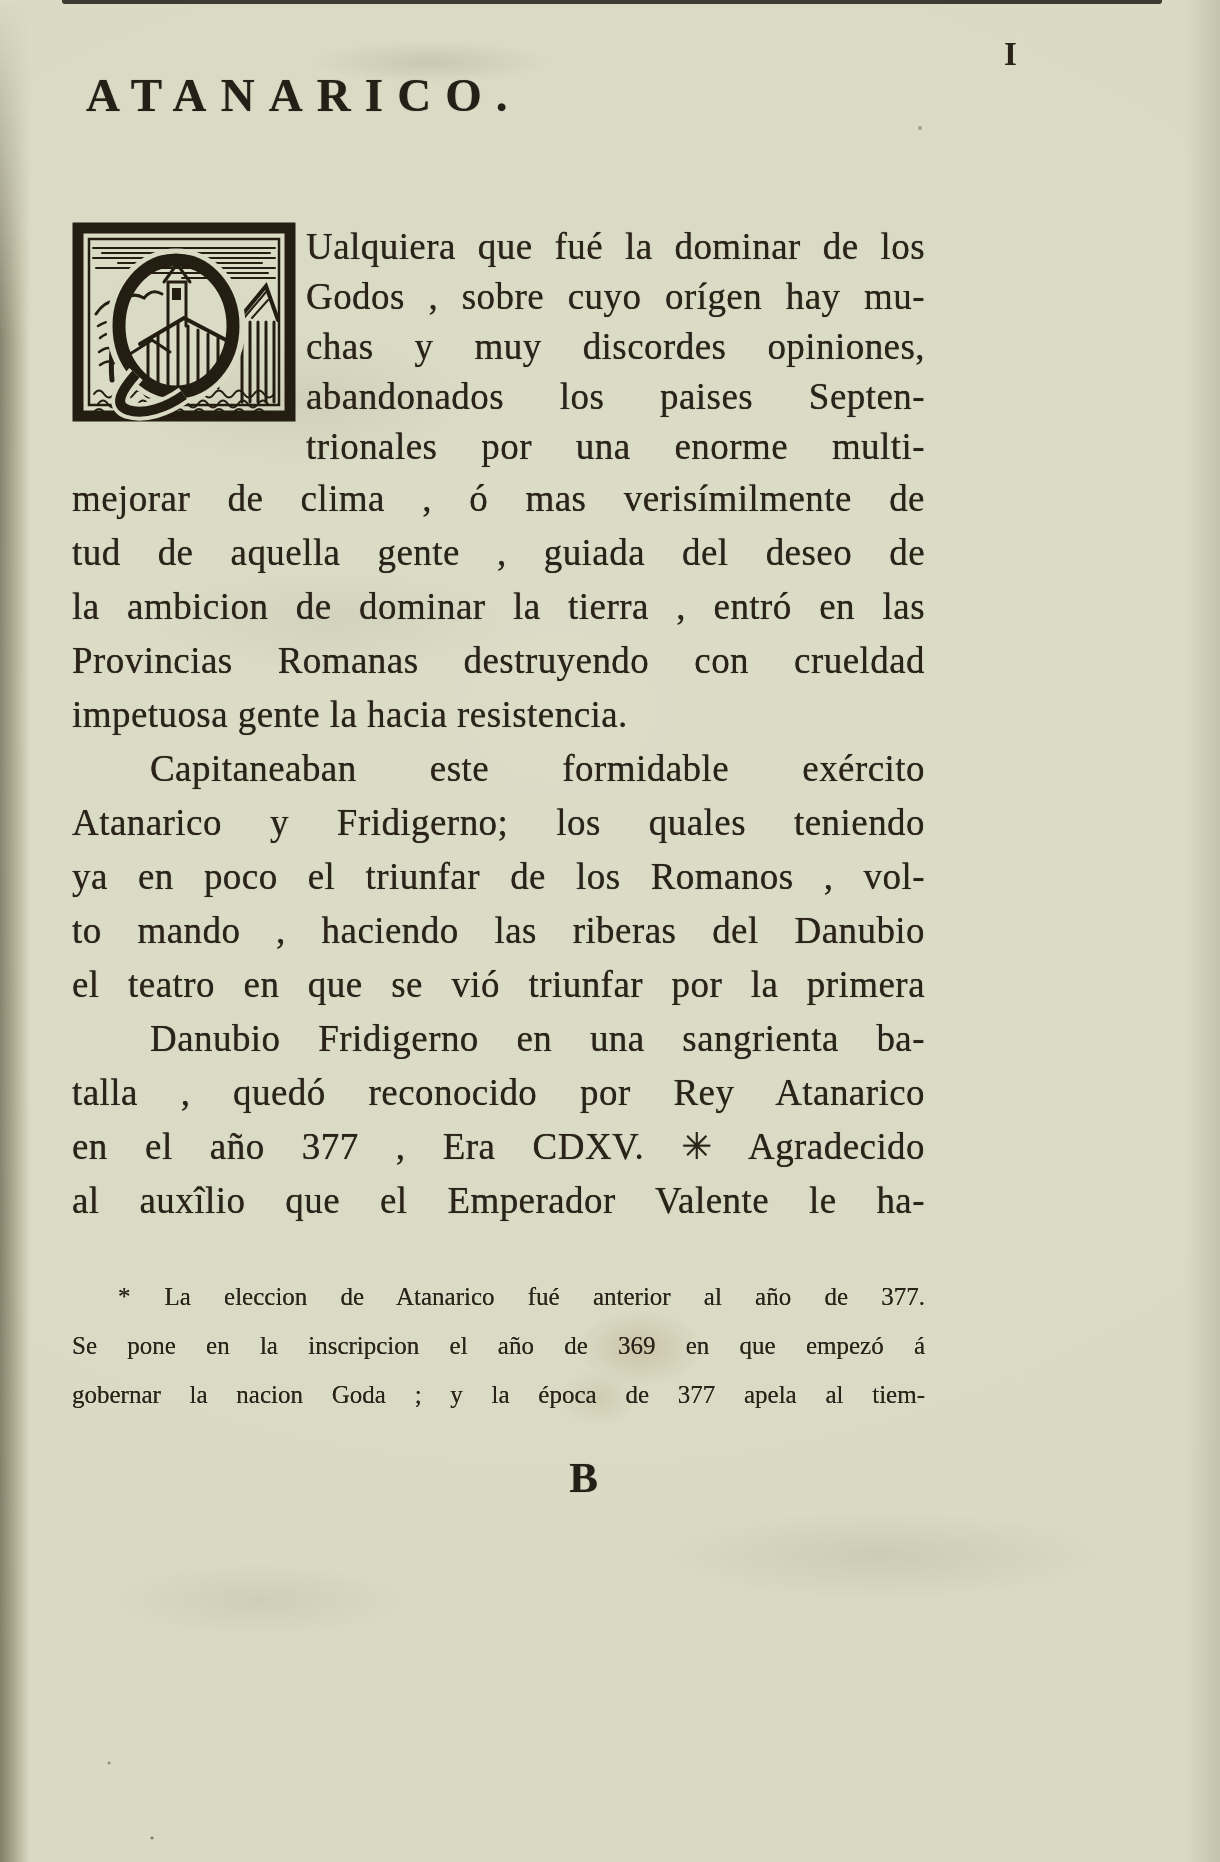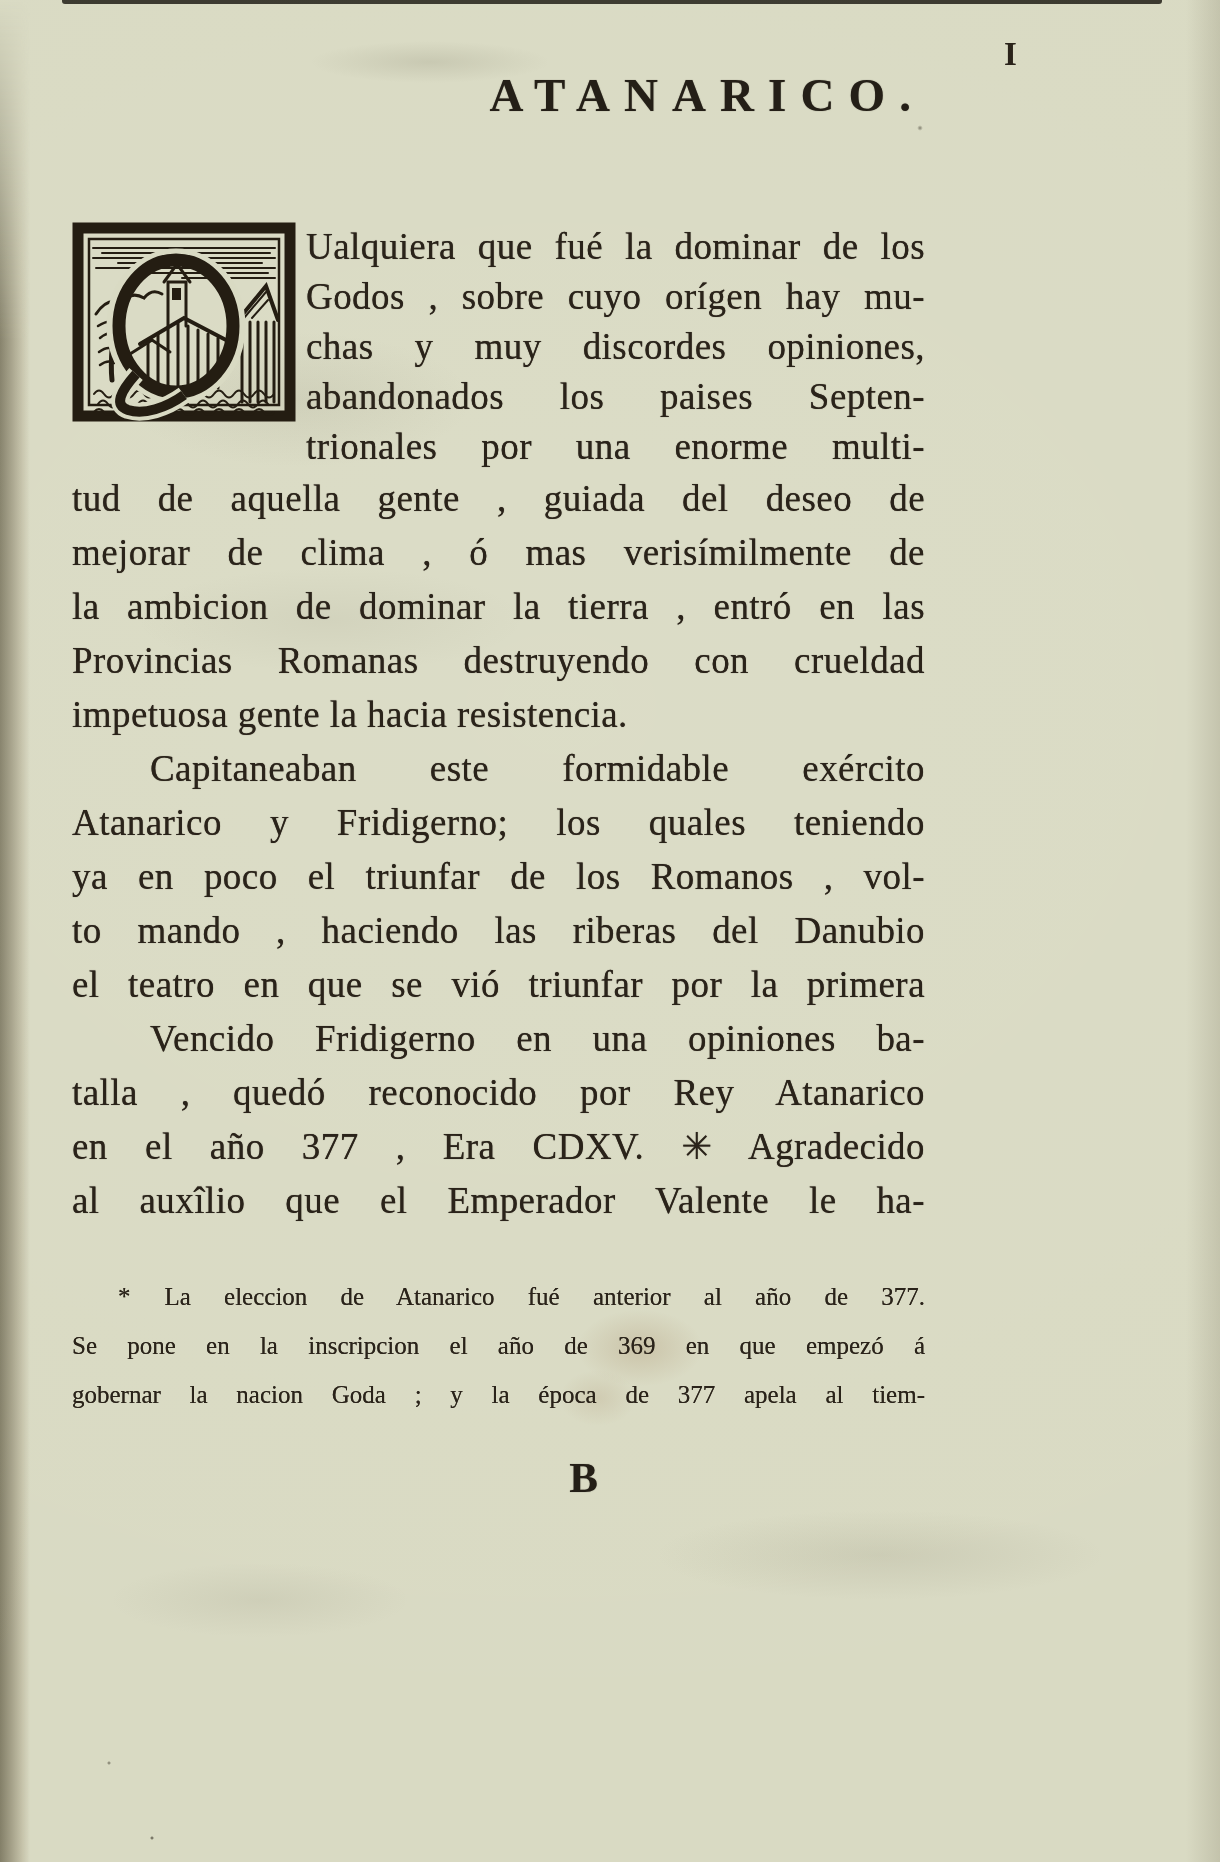--- a/index.html
+++ b/index.html
@@ -35,21 +35,21 @@
   .edge-top{
     position:absolute;left:62px;top:0;width:1100px;height:4px;z-index:2;
     background:#16120c;opacity:.82;border-radius:0 0 3px 3px;
   }
   .content{position:absolute;left:72px;top:0;width:853px;z-index:4;}
   .pagenum{
     position:absolute;left:1004px;top:36px;z-index:4;
     font-size:33px;font-weight:bold;letter-spacing:1px;
   }
   .title{
-    margin:68px 0 0 0;text-align:right;
+    margin:68px 0 0 0;text-align:left;
     font-size:47px;font-weight:bold;letter-spacing:.30em;padding-left:.30em;
     color:#241f17;text-shadow:0 0 1px rgba(36,31,23,.55);
   }
   .opening{display:flex;margin-top:100px;}
   .woodcut{flex:none;width:224px;height:200px;margin-right:10px;}
   .opening-lines{flex:1;min-width:0;}
   .opening-lines .ln{line-height:50px;}
   .ln{
     font-size:37px;line-height:54px;
     text-align:justify;text-align-last:justify;
@@ -134,33 +134,33 @@
 
       <div class="opening-lines">
         <div class="ln">Ualquiera que fué la dominar de los</div>
         <div class="ln">Godos , sobre cuyo orígen hay mu-</div>
         <div class="ln">chas y muy discordes opiniones,</div>
         <div class="ln">abandonados los paises Septen-</div>
         <div class="ln">trionales por una enorme multi-</div>
       </div>
     </div>
 
+    <div class="ln">mejorar de clima , ó mas verisímilmente de</div>
     <div class="ln">tud de aquella gente , guiada del deseo de</div>
-    <div class="ln">mejorar de clima , ó mas verisímilmente de</div>
     <div class="ln">la ambicion de dominar la tierra , entró en las</div>
     <div class="ln">Provincias Romanas destruyendo con crueldad</div>
     <div class="ln end">impetuosa gente la hacia resistencia.</div>
 
     <div class="ln ind">Capitaneaban este formidable exército</div>
     <div class="ln">Atanarico y Fridigerno; los quales teniendo</div>
     <div class="ln">ya en poco el triunfar de los Romanos , vol-</div>
     <div class="ln">to mando , haciendo las riberas del Danubio</div>
     <div class="ln">el teatro en que se vió triunfar por la primera</div>
 
-    <div class="ln ind">Vencido Fridigerno en una opiniones ba-</div>
+    <div class="ln ind">Danubio Fridigerno en una sangrienta ba-</div>
     <div class="ln">talla , quedó reconocido por Rey Atanarico</div>
     <div class="ln">en el año 377 , Era CDXV. ✳ Agradecido</div>
     <div class="ln">al auxîlio que el Emperador Valente le ha-</div>
 
     <div class="footnote">
       <div class="fn fn-first">
         <span class="fn-marker">*</span><span>La eleccion de Atanarico fué anterior al año de 377.</span>
       </div>
       <div class="fn">Se pone en la inscripcion el año de 369 en que empezó á</div>
       <div class="fn">gobernar la nacion Goda ; y la época de 377 apela al tiem-</div>

